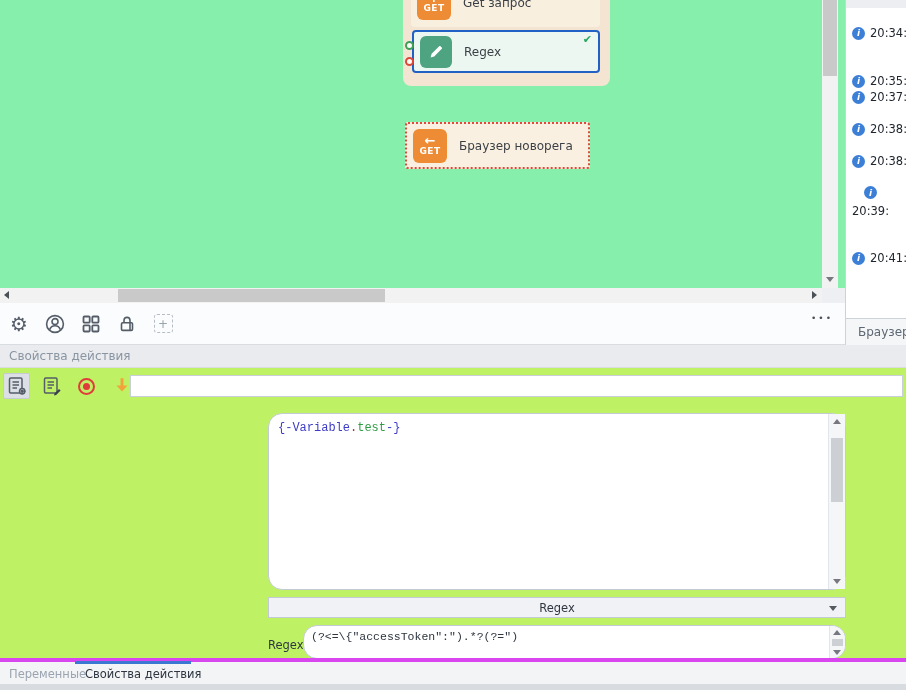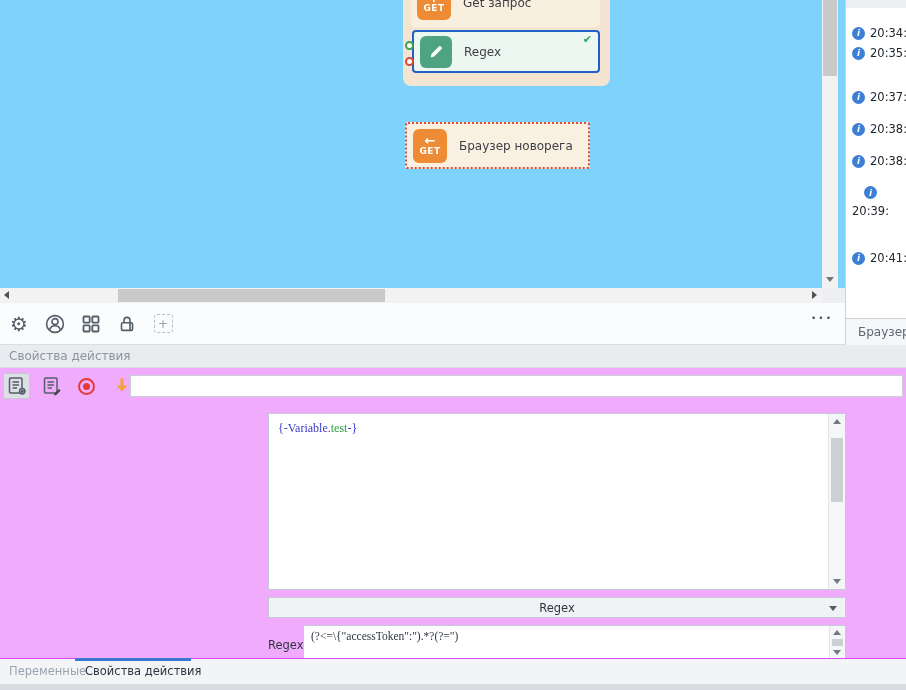--- a/index.html
+++ b/index.html
@@ -2,24 +2,24 @@
 <html><head>
 <meta charset="utf-8">
 <style>
   * { box-sizing: border-box; margin: 0; padding: 0; }
   html,body { width:906px; height:690px; }
   body {
     position:relative; overflow:hidden;
     font-family:"DejaVu Sans","Liberation Sans",sans-serif;
     background:#edeff3; font-size:12px; color:#2f3640;
   }
-  .mono { font-family:Liberation Serif, serif; }
-
-  
-  .canvas { position:absolute; left:0; top:0; width:845px; height:288px; background:#7dd3fc; overflow:hidden; }
+  .mono { font-family:Liberation Mono, monospace;border-radius:14px; }
+
+  
+  .canvas { position:absolute; left:0; top:0; width:845px; height:288px; background:#86efac; overflow:hidden; }
   .group { position:absolute; left:403px; top:-42px; width:207px; height:128px; background:#f3e5d1; border-radius:8px; }
   .node { display:flex; align-items:center; gap:12px; padding-left:6px; border-radius:4px; }
   .node-get { position:absolute; left:8px; top:20px; width:189px; height:49px; background:#f9efdf; }
   .node-regex { position:absolute; left:9px; top:72px; width:188px; height:43px; background:#edf7f1; border:2px solid #2160c4; }
   .node-novoreg { position:absolute; left:405px; top:122px; width:185px; height:47px; background:#faf0e1; border:2px dotted #e04a3a; border-radius:3px; }
   .badge-get { width:34px; height:34px; background:#ee8c36; border-radius:6px; color:#fff;
     display:flex; flex-direction:column; align-items:center; justify-content:center; flex:none; }
   .badge-arrow { font-size:13px; line-height:11px; font-weight:bold; }
   .badge-text { font-size:9px; font-weight:bold; letter-spacing:.5px; line-height:10px; }
   .icon-green { width:32px; height:32px; background:#4ea381; border-radius:6px; flex:none;
@@ -56,21 +56,21 @@
   .log-topstrip { position:absolute; left:0; top:0; right:0; height:8px; background:#eceef1; }
   .log-row { position:absolute; left:6px; display:flex; align-items:center; gap:5px; height:14px; }
   .info-icon { width:13px; height:13px; border-radius:50%; background:#3b7fd6; flex:none;
     display:flex; align-items:center; justify-content:center; }
   .info-icon::before { content:"i"; color:#fff; font-size:9px; font-weight:bold; font-style:italic; }
   .log-time { font-size:11.5px; color:#20262e; white-space:nowrap; }
   .browser-tab { position:absolute; left:0; top:318px; right:0; height:27px; background:#f5f6f7;
     border-top:1px solid #cdd2d7; line-height:26px; padding-left:12px; font-size:12px; color:#5d6874; }
 
   
-  .props { position:absolute; left:0; top:345px; width:906px; height:345px; background:#f0abfc; }
+  .props { position:absolute; left:0; top:345px; width:906px; height:345px; background:#bef264; }
   .props-header { height:23px; background:#e9ebee; border-bottom:1px solid #d8dbdf;
     line-height:22px; padding-left:9px; font-size:12px; color:#8a95a2; }
   .props-toolbar { position:relative; height:36px; display:flex; align-items:center; gap:8px; padding-left:3px; }
   .tool-btn { width:27px; height:26px; display:flex; align-items:center; justify-content:center; border:1px solid transparent; }
   .tool-btn.selected { background:#dcdfe5; border:1px solid #c6cad1; border-radius:2px; }
   .record-ring { width:17px; height:17px; border:2.5px solid #e23b3b; border-radius:50%;
     display:flex; align-items:center; justify-content:center; }
   .record-dot { width:7px; height:7px; background:#e23b3b; border-radius:50%; }
   .filter-input { position:absolute; left:130px; top:7px; width:773px; height:22px;
     border:1px solid #c9cfd7; background:#fff; font-size:12px; padding:0 4px; outline:none;
@@ -88,21 +88,21 @@
   .inner-sb .sb-thumb { position:absolute; left:2px; right:2px; background:#ccd0d5; }
 
   .type-dropdown { position:absolute; left:268px; top:252px; width:578px; height:21px; background:#f1f2f5;
     border:1px solid #c3cad3; display:flex; align-items:center; justify-content:center; font-size:11.5px; color:#2f3640; }
   .dd-caret { position:absolute; right:8px; top:8px; border-left:4px solid transparent; border-right:4px solid transparent; border-top:5px solid #555a61; }
 
   .regex-label { position:absolute; left:268px; top:293px; font-size:11.5px; color:#2f3640; }
   .regex-box { position:absolute; left:303px; top:280px; width:543px; height:34px; background:#fff;
     border:1px solid #c3cad3; padding:4px 22px 4px 7px; font-size:11.5px; overflow:hidden; }
 
-  .bottom-tabs { position:absolute; left:0; top:313px; right:0; height:26px; background:#f3f4f6; border-top:1px solid #d946ef;text-align:right; }
+  .bottom-tabs { position:absolute; left:0; top:313px; right:0; height:26px; background:#f3f4f6; border-top:4px solid #d946ef;text-align:right; }
   .tab-indicator { position:absolute; left:75px; top:-1px; width:116px; height:3px; background:#3a78d2; }
   .tab { position:absolute; top:0; line-height:25px; font-size:11.5px; }
   .tab-variables { left:9px; color:#9aa4b0; }
   .tab-action { left:85px; color:#2c3540; }
   .bottom-strip { position:absolute; left:0; top:339px; right:0; height:6px; background:#d8dbdf; }
 
   svg { display:block; }
 </style>
 </head>
 <body>
@@ -184,21 +184,21 @@
   <span class="more-btn">•••</span>
 </div>
 
 <div class="log-panel">
   <div class="log-topstrip"></div>
 
   <div class="log-row" style="top:26px;">
     <span class="info-icon"></span>
     <span class="log-time">20:34:</span>
   </div>
-  <div class="log-row" style="top:46px;">
+  <div class="log-row" style="top:74px;">
     <span class="info-icon"></span>
     <span class="log-time">20:35:</span>
   </div>
   <div class="log-row" style="top:90px;">
     <span class="info-icon"></span>
     <span class="log-time">20:37:</span>
   </div>
   <div class="log-row" style="top:122px;">
     <span class="info-icon"></span>
     <span class="log-time">20:38:</span>

